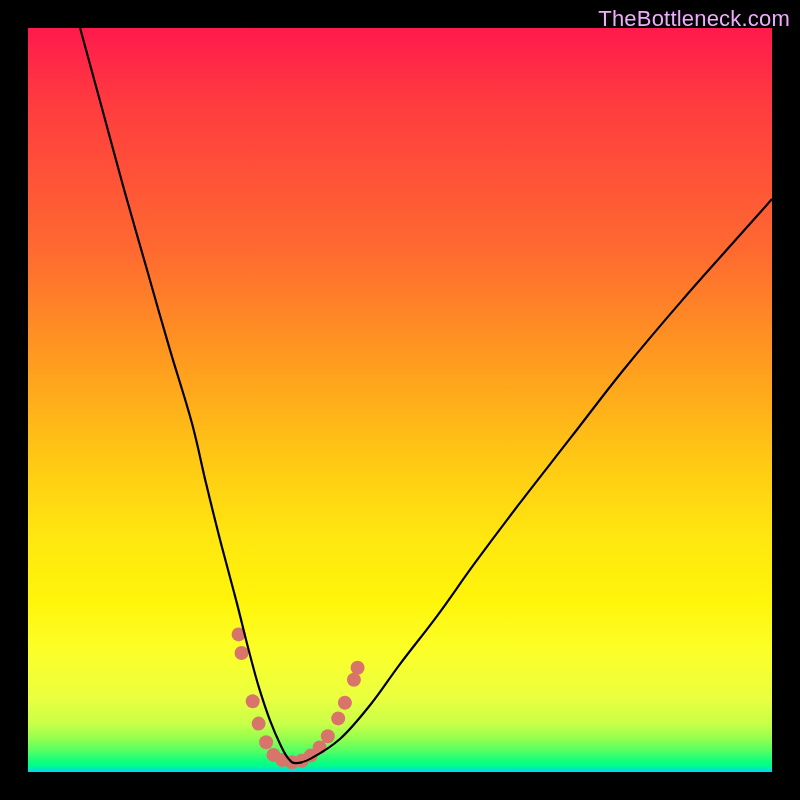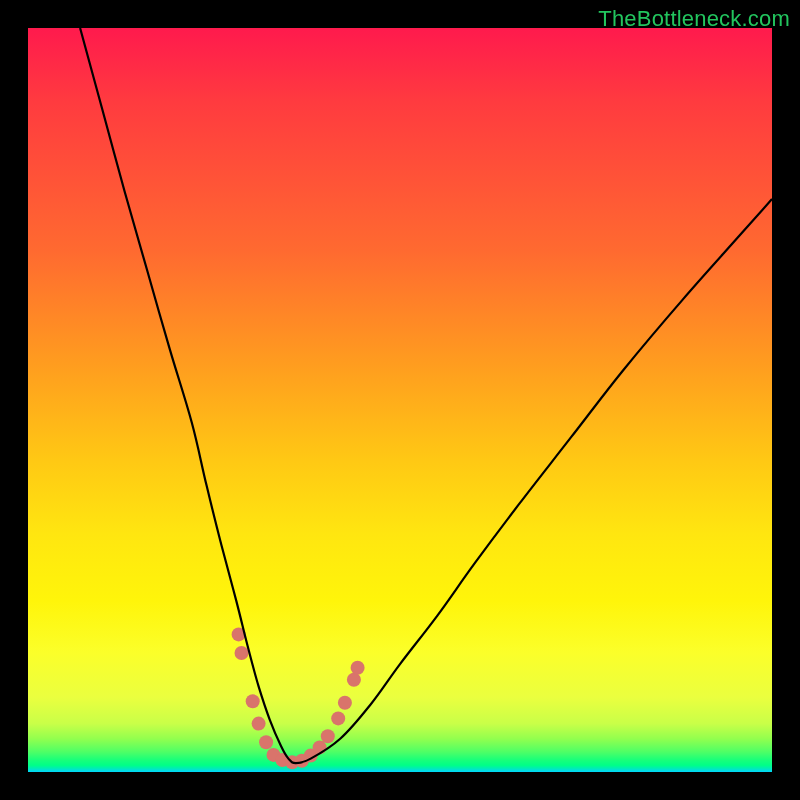--- a/index.html
+++ b/index.html
@@ -43,21 +43,21 @@
         #18ff7a 98.4%,
         #00ff88 99.1%,
         #00e8c0 99.6%,
         #00d4ff 100%
       );
   }
   .watermark {
     position: absolute;
     top: 6px;
     right: 10px;
-    color: #22c55e;
+    color: #f0abfc;
     font-size: 22px;
     font-weight: 500;
     letter-spacing: 0.2px;
     user-select: none;
   }
   svg.curve {
     position: absolute;
     left: 0;
     top: 0;
     width: 744px;

